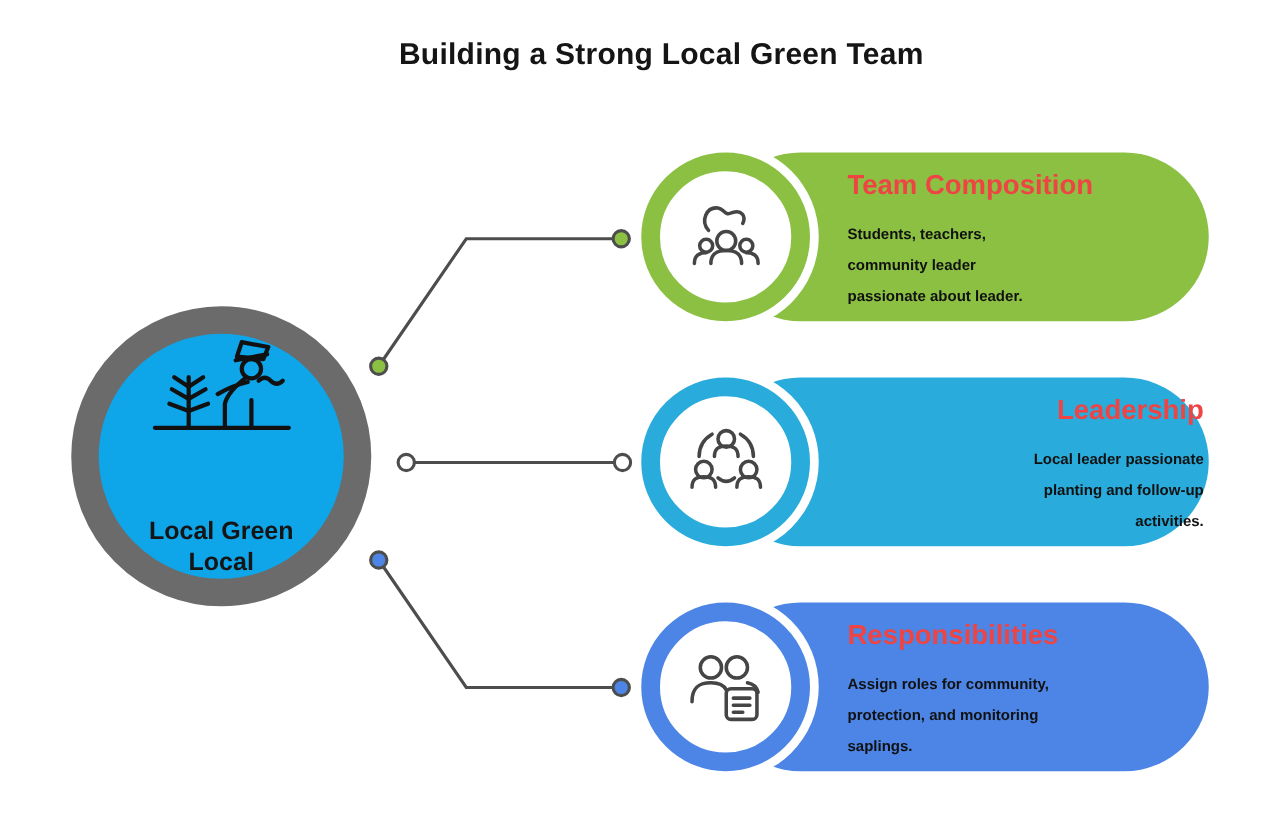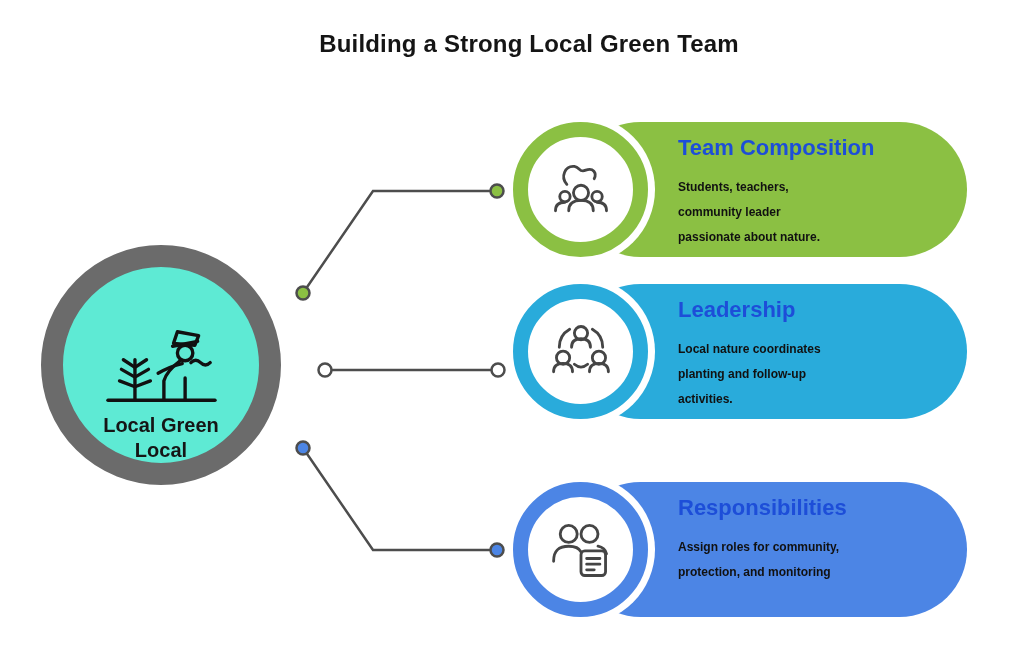--- a/index.html
+++ b/index.html
@@ -19,31 +19,31 @@
     width: 100%;
     text-align: center;
     font-size: 24px;
     font-weight: bold;
     color: #151515;
     letter-spacing: 0.2px;
   }
   
   .hub {
     position: absolute;
-    left: 41px;
+    left: 57px;
     top: 245px;
     width: 240px;
     height: 240px;
     border: 22px solid #6b6b6b;
     border-radius: 50%;
-    background: #5eead4;
+    background: #0ea5e9;
     display: flex;
     flex-direction: column;
     align-items: center;
-    justify-content: flex-end;
+    justify-content: space-between;
     z-index: 3;
   }
   .hub-icon { margin-bottom: 6px; }
   .hub-label {
     font-size: 20px;
     font-weight: bold;
     color: #151515;
     text-align: center;
     line-height: 25px;
   }
@@ -56,21 +56,21 @@
   }
   
   .card {
     position: absolute;
     left: 513px;
     width: 454px;
     height: 135px;
     z-index: 2;
   }
   .card-1 { top: 122px; }
-  .card-2 { top: 284px; }
+  .card-2 { top: 302px; text-align: right; }
   .card-3 { top: 482px; }
   .pill {
     position: absolute;
     left: 60px; right: 0; top: 0; bottom: 0;
     border-radius: 68px;
     z-index: 1;
   }
   .icon-disc {
     position: absolute;
     left: 0; top: 0;
@@ -88,21 +88,21 @@
   .card-text {
     position: absolute;
     left: 165px;
     top: 12px;
     width: 285px;
     z-index: 3;
   }
   .card-title {
     font-size: 22px;
     font-weight: bold;
-    color: #1d4ed8;
+    color: #ef4444;
     line-height: 28px;
   }
   .card-desc {
     margin-top: 13px;
     font-size: 12px;
     font-weight: bold;
     color: #111111;
     line-height: 25px;
   }
   .desc-line { white-space: nowrap; }
@@ -169,21 +169,21 @@
         <path d="M9,54 C9,47 13,45 19,45"></path>
         <circle cx="53" cy="39" r="5.5"></circle>
         <path d="M63,54 C63,47 59,45 53,45"></path>
       </svg>
     </div>
     <div class="card-text">
       <div class="card-title">Team Composition</div>
       <div class="card-desc">
         <div class="desc-line">Students, teachers,</div>
         <div class="desc-line">community leader</div>
-        <div class="desc-line">passionate about nature.</div>
+        <div class="desc-line">passionate about leader.</div>
       </div>
     </div>
   </div>
 
   <div class="card card-2">
     <div class="pill" style="background: rgb(41, 171, 219);"></div>
     <div class="icon-disc" style="border-color: rgb(41, 171, 219);">
       <svg width="68" height="62" viewBox="0 0 72 64" fill="none" stroke="#454545" stroke-width="3" stroke-linecap="round" stroke-linejoin="round">
         <circle cx="36" cy="12" r="7"></circle>
         <path d="M26,27 C26,20 30,18 36,18 C42,18 46,20 46,27"></path>
@@ -192,21 +192,21 @@
         <circle cx="55" cy="38" r="7"></circle>
         <path d="M45,53 C45,46 49,44 55,44 C61,44 65,46 65,53"></path>
         <path d="M13,27 C13,19 17,12 24,8"></path>
         <path d="M59,27 C59,19 55,12 48,8"></path>
         <path d="M29,45 q7,6 14,0"></path>
       </svg>
     </div>
     <div class="card-text">
       <div class="card-title">Leadership</div>
       <div class="card-desc">
-        <div class="desc-line">Local nature coordinates</div>
+        <div class="desc-line">Local leader passionate</div>
         <div class="desc-line">planting and follow-up</div>
         <div class="desc-line">activities.</div>
       </div>
     </div>
   </div>
 
   <div class="card card-3">
     <div class="pill" style="background: rgb(76, 133, 229);"></div>
     <div class="icon-disc" style="border-color: rgb(76, 133, 229);">
       <svg width="68" height="62" viewBox="0 0 72 64" fill="none" stroke="#454545" stroke-width="3" stroke-linecap="round" stroke-linejoin="round">
@@ -216,17 +216,18 @@
         <path d="M54,28 C59,29 62,32 63,36"></path>
         <rect x="36" y="33" width="26" height="26" rx="4" fill="#ffffff"></rect>
         <path d="M42,41 L56,41 M42,47 L56,47 M42,53 L50,53"></path>
       </svg>
     </div>
     <div class="card-text">
       <div class="card-title">Responsibilities</div>
       <div class="card-desc">
         <div class="desc-line">Assign roles for community,</div>
         <div class="desc-line">protection, and monitoring</div>
+        <div class="desc-line">saplings.</div>
       </div>
     </div>
   </div>
 
 </div>
 
 </body></html>

